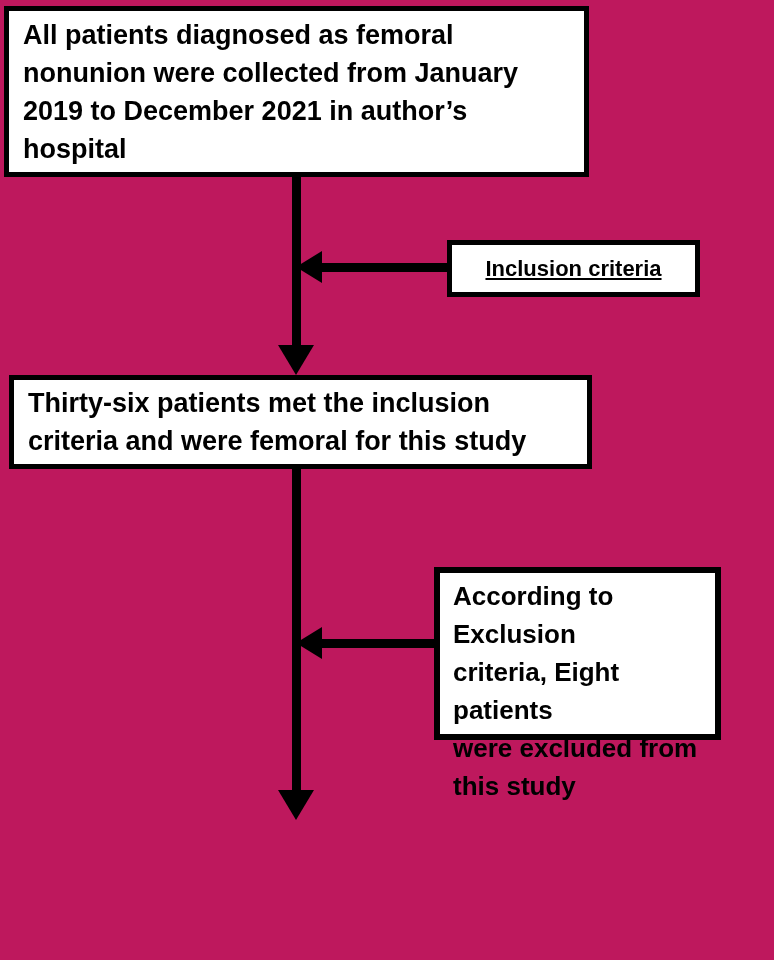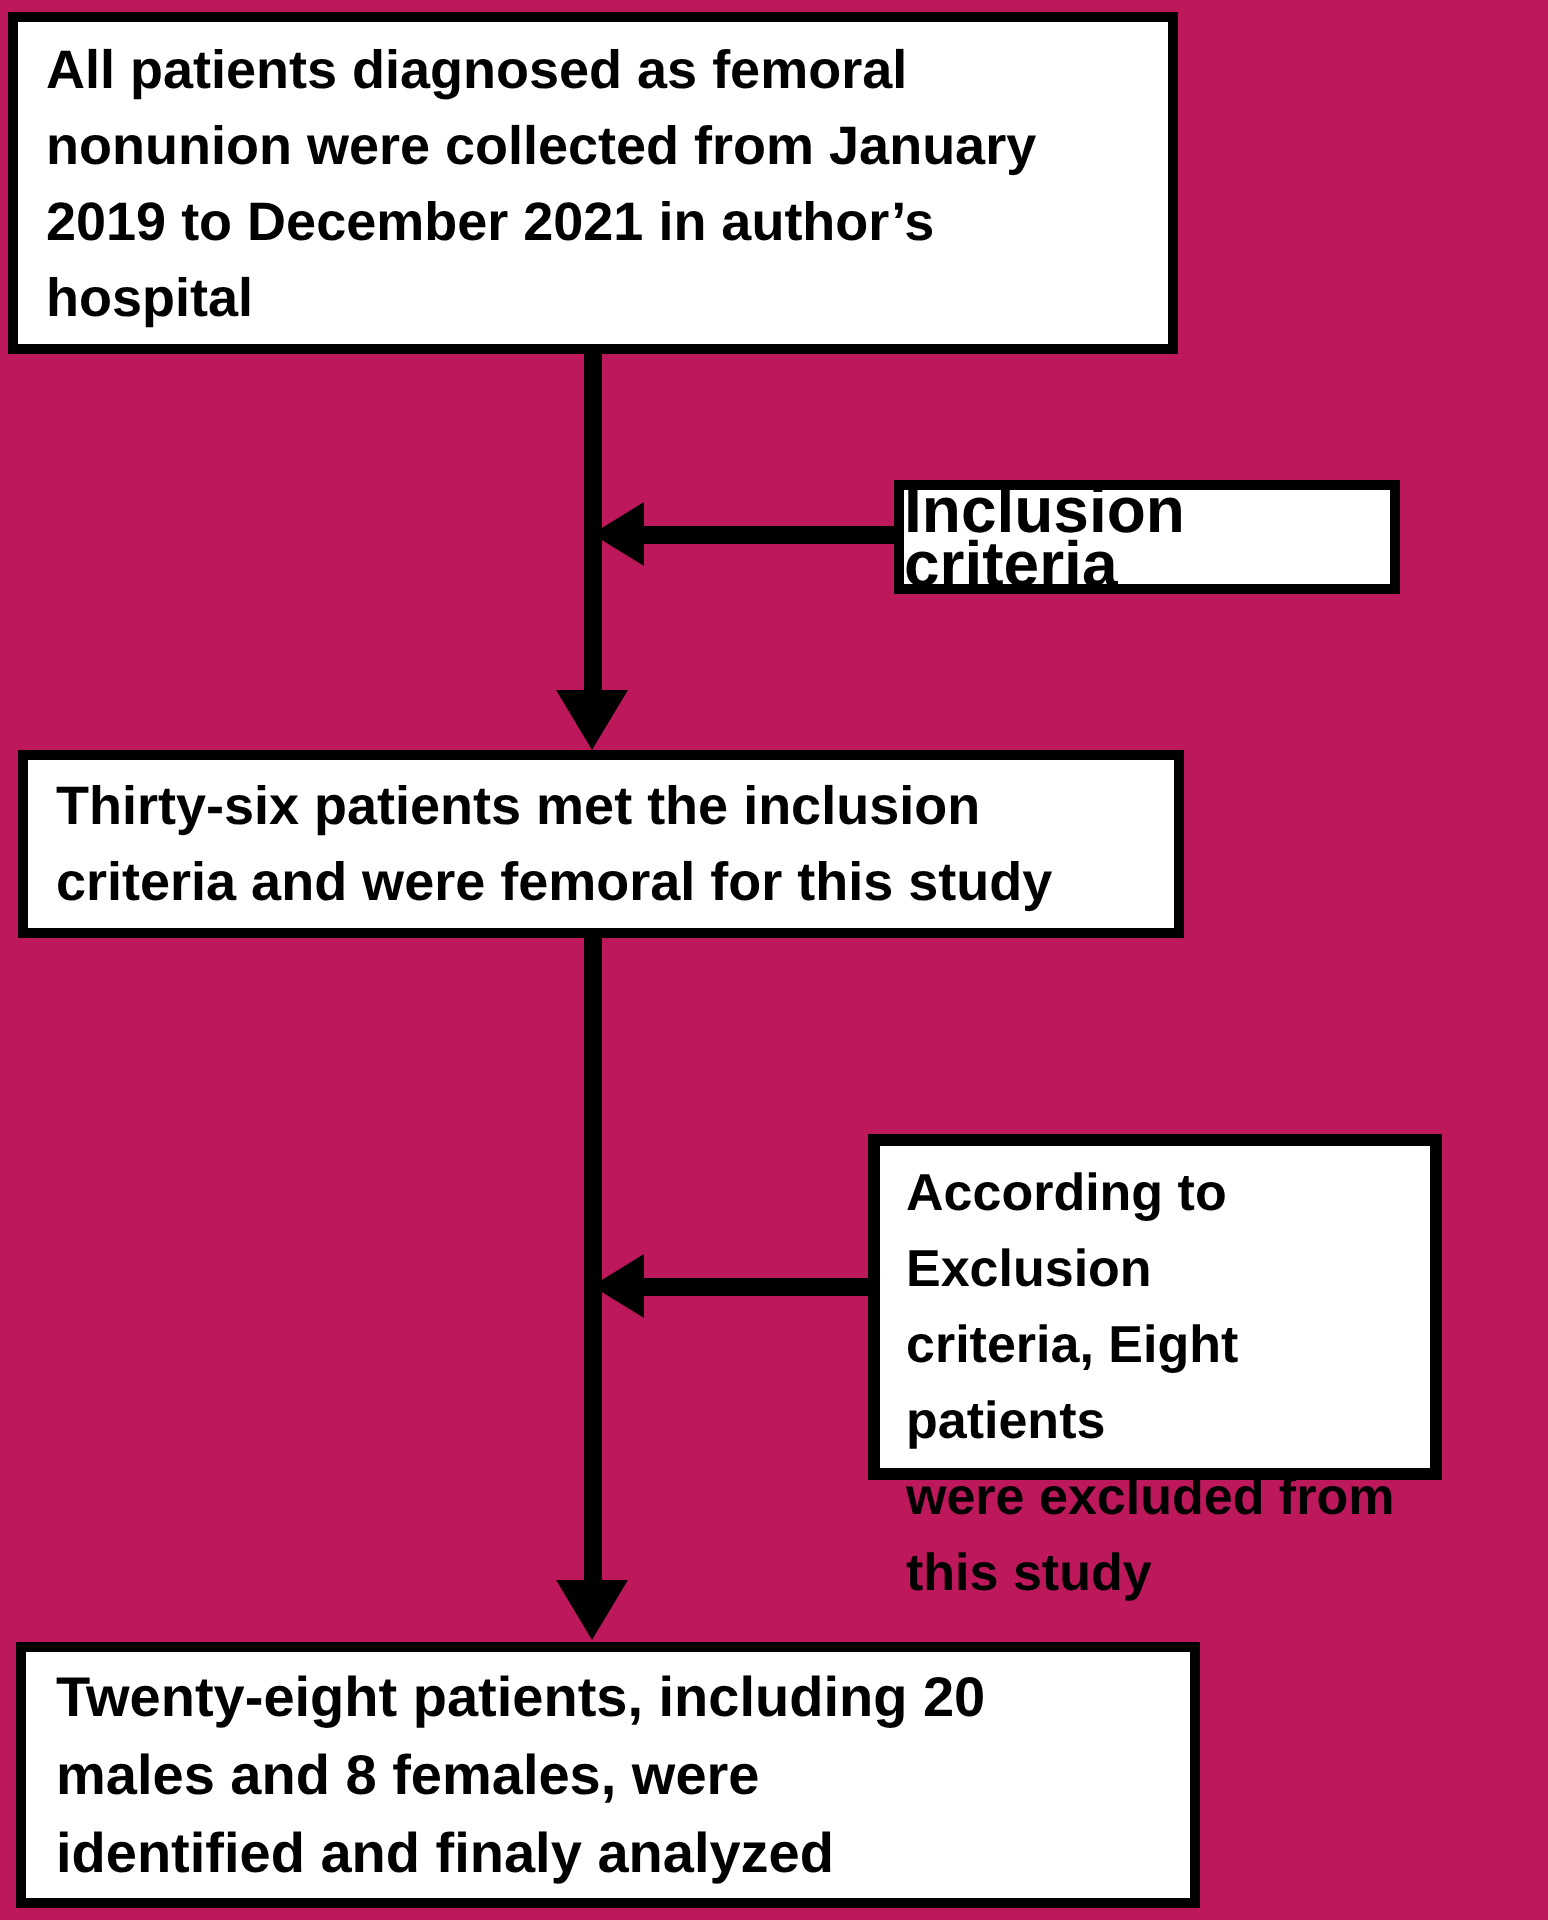--- a/index.html
+++ b/index.html
@@ -25,22 +25,24 @@
     white-space: pre-line;
     color: #000000;
   }
   .node-source {
     left: 4px; top: 6px; width: 585px; height: 171px;
     padding: 5px 14px;
     font-size: 27px; line-height: 38px;
   }
   .node-inclusion {
     left: 447px; top: 240px; width: 253px; height: 57px;
-    font-size: 32px; line-height: 27px;
+    font-size: 22px; line-height: 27px;
     display: flex; align-items: center; justify-content: center;
+    text-align: center;
+    text-decoration: underline;
   }
   .node-included {
     left: 9px; top: 375px; width: 583px; height: 94px;
     padding: 4px 14px;
     font-size: 27px; line-height: 38px;
   }
   .node-exclusion {
     left: 434px; top: 567px; width: 287px; height: 173px;
     border-width: 6px;
     padding: 4px 4px 4px 13px;
@@ -109,17 +111,14 @@
   <div class="head-down head-down-2"></div>
 
   <div class="node node-exclusion">According to Exclusion
 criteria, Eight patients
 were excluded from
 this study</div>
 
   <div class="hline hline-2"></div>
   <div class="head-left head-left-2"></div>
 
-  <div class="node node-final">Twenty-eight patients, including 20
-males and 8 females, were
-identified and finaly analyzed</div>
 
 </div>
 
 </body></html>

